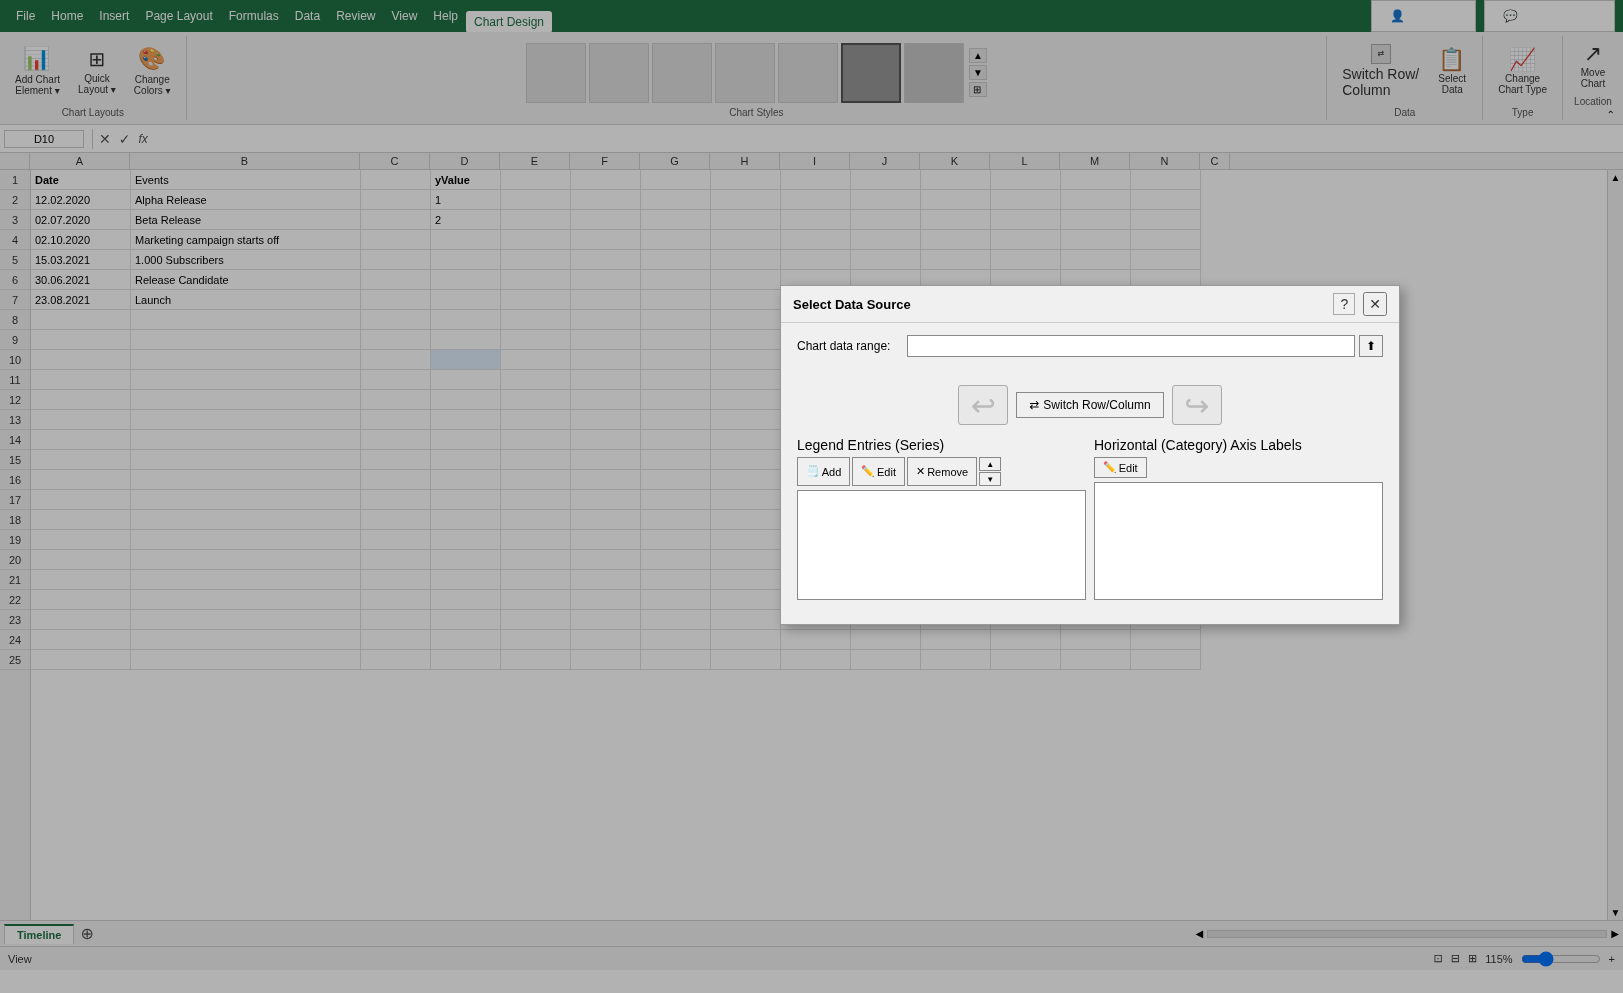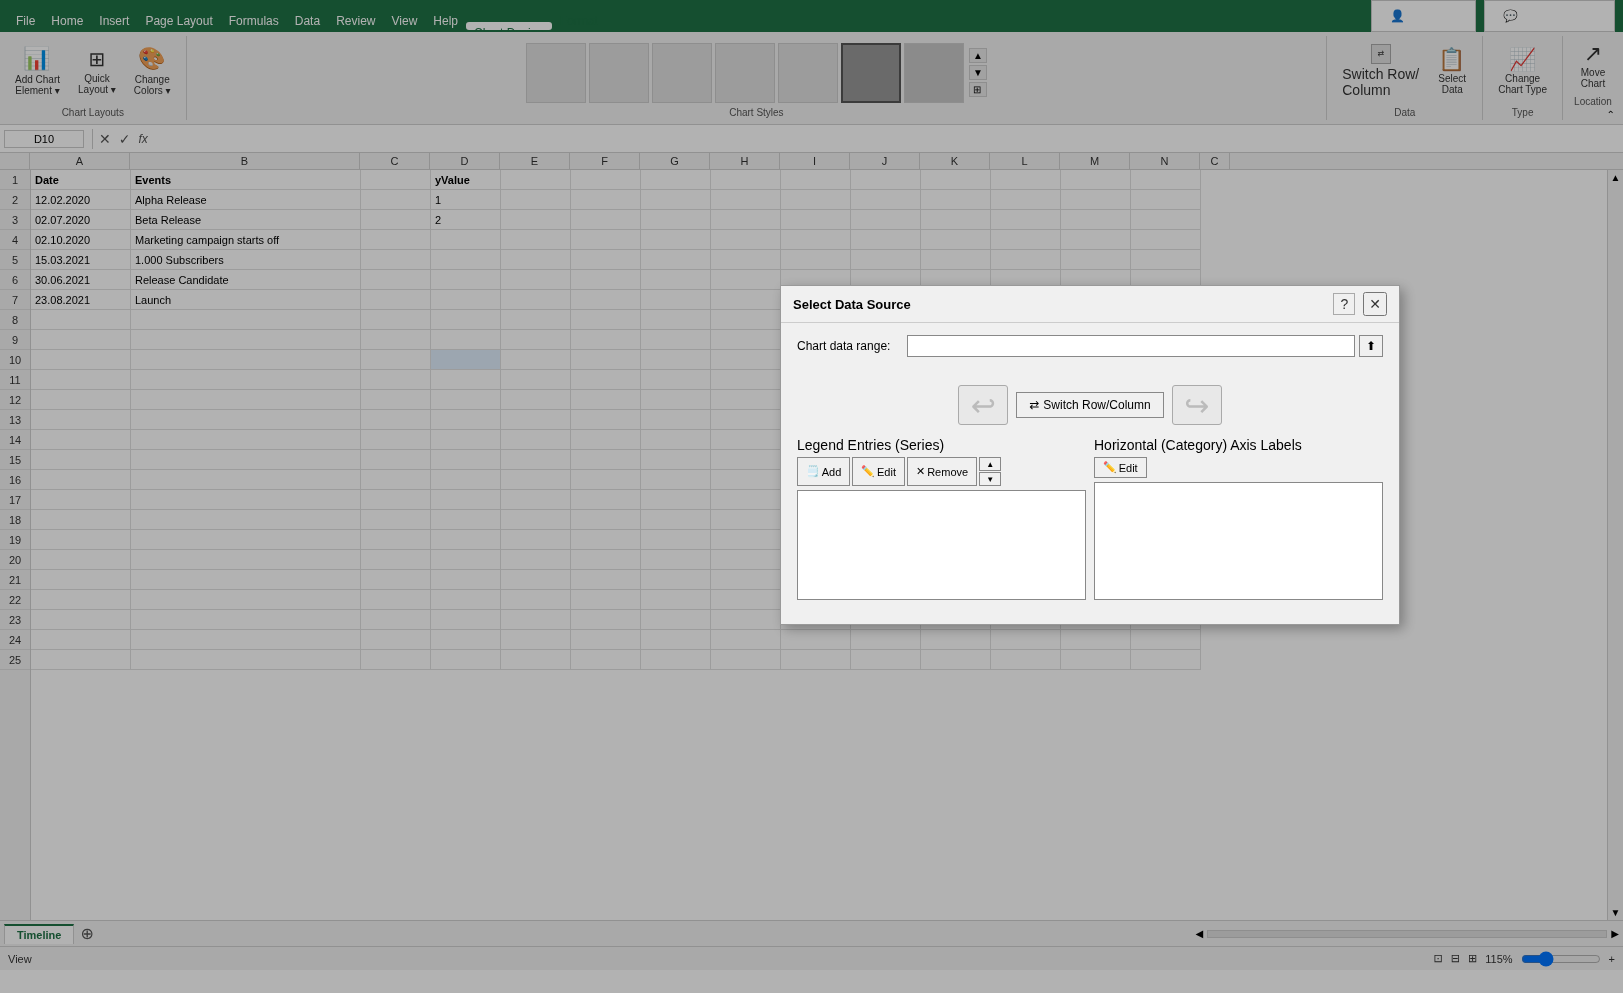--- a/index.html
+++ b/index.html
@@ -1,20 +1,20 @@
 <!DOCTYPE html>
 <html><head>
   <meta charset="utf-8">
   <style>
     * { box-sizing: border-box; margin: 0; padding: 0; }
     body { font-family: 'Segoe UI', Arial, sans-serif; font-size: 12px; background: #fff; overflow: hidden; }
 
     
     .menu-bar {
-      display: flex; background: #1f7145; padding: 10px 8px; height: 32px;
+      display: flex; align-items: center; background: #1f7145; padding: 10px 8px; height: 32px;
     }
     .menu-bar span {
       color: #fff; padding: 4px 8px; cursor: pointer; font-size: 12px; border-radius: 3px;
     }
     .menu-bar .tab-active { color: #1f7145; background: #fff; border-radius: 3px; }
 
     
     .ribbon {
       background: #f3f3f3; border-bottom: 1px solid #d0d0d0;
       display: flex; flex-direction: column;
@@ -363,21 +363,21 @@
         <div class="row-num">21</div>
         <div class="row-num">22</div>
         <div class="row-num">23</div>
         <div class="row-num">24</div>
         <div class="row-num">25</div>
       </div>
 
     <div class="grid" id="grid">
         <div class="grid-row">
           <div class="grid-cell col-a" style="font-weight: bold;">Date</div>
-          <div class="grid-cell col-b" style="font-weight: bold;">Events</div>
+          <div class="grid-cell col-b" style="font-weight: normal;">Events</div>
           <div class="grid-cell col-c" style="font-weight: bold;"></div>
           <div class="grid-cell col-d" style="font-weight: bold;">yValue</div>
           <div class="grid-cell col-e" style="font-weight: bold;"></div>
           <div class="grid-cell col-f" style="font-weight: bold;"></div>
           <div class="grid-cell col-g" style="font-weight: bold;"></div>
           <div class="grid-cell col-h" style="font-weight: bold;"></div>
           <div class="grid-cell col-i" style="font-weight: bold;"></div>
           <div class="grid-cell col-j" style="font-weight: bold;"></div>
           <div class="grid-cell col-k" style="font-weight: bold;"></div>
           <div class="grid-cell col-l" style="font-weight: bold;"></div>

